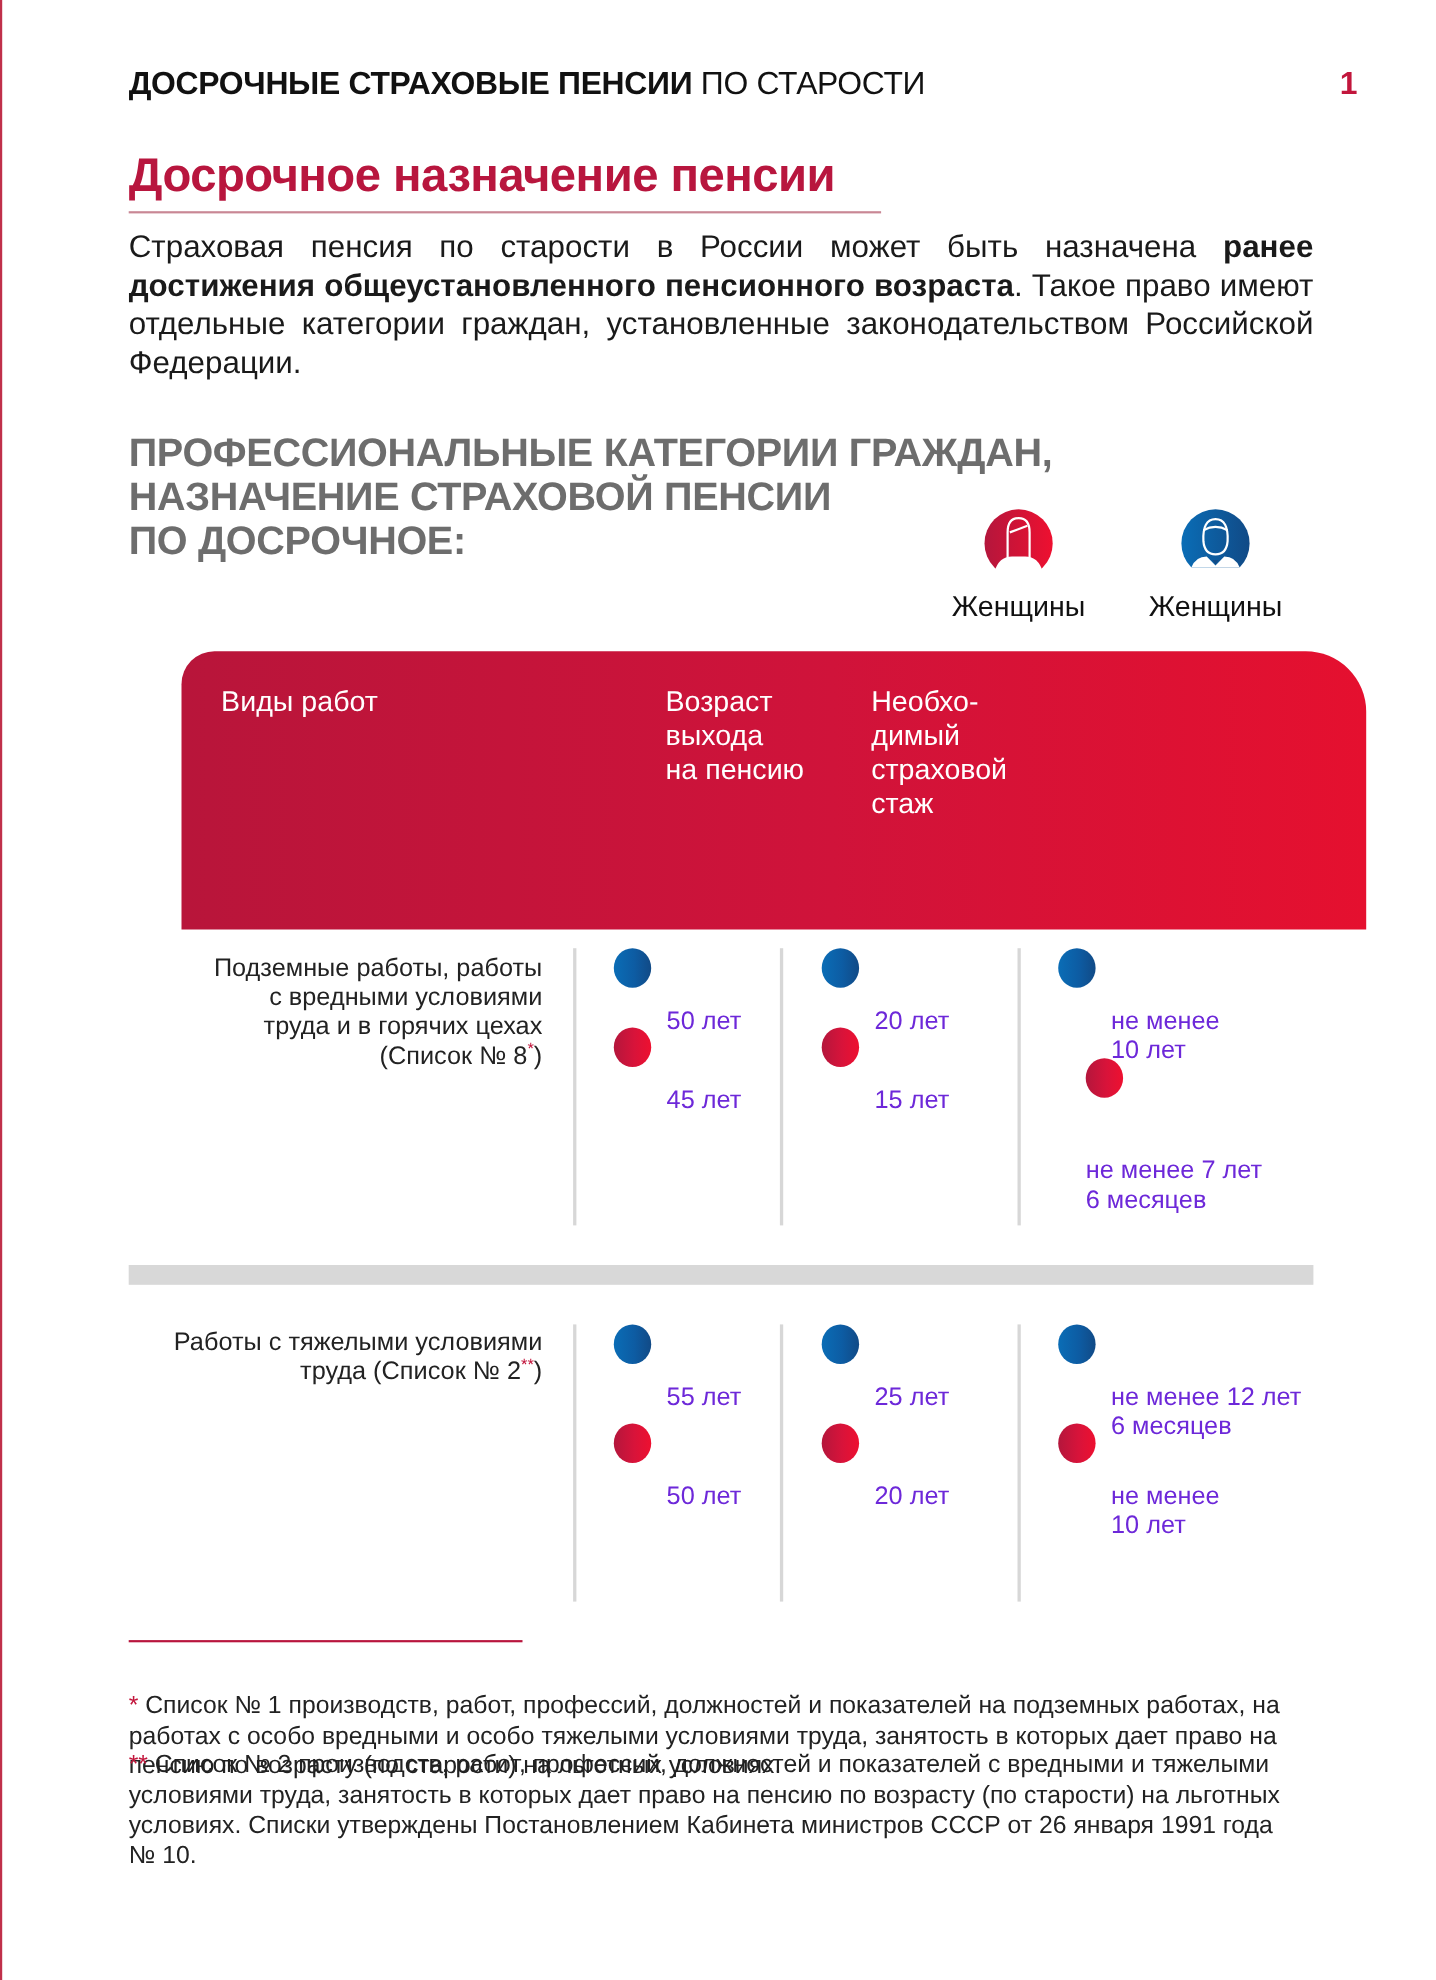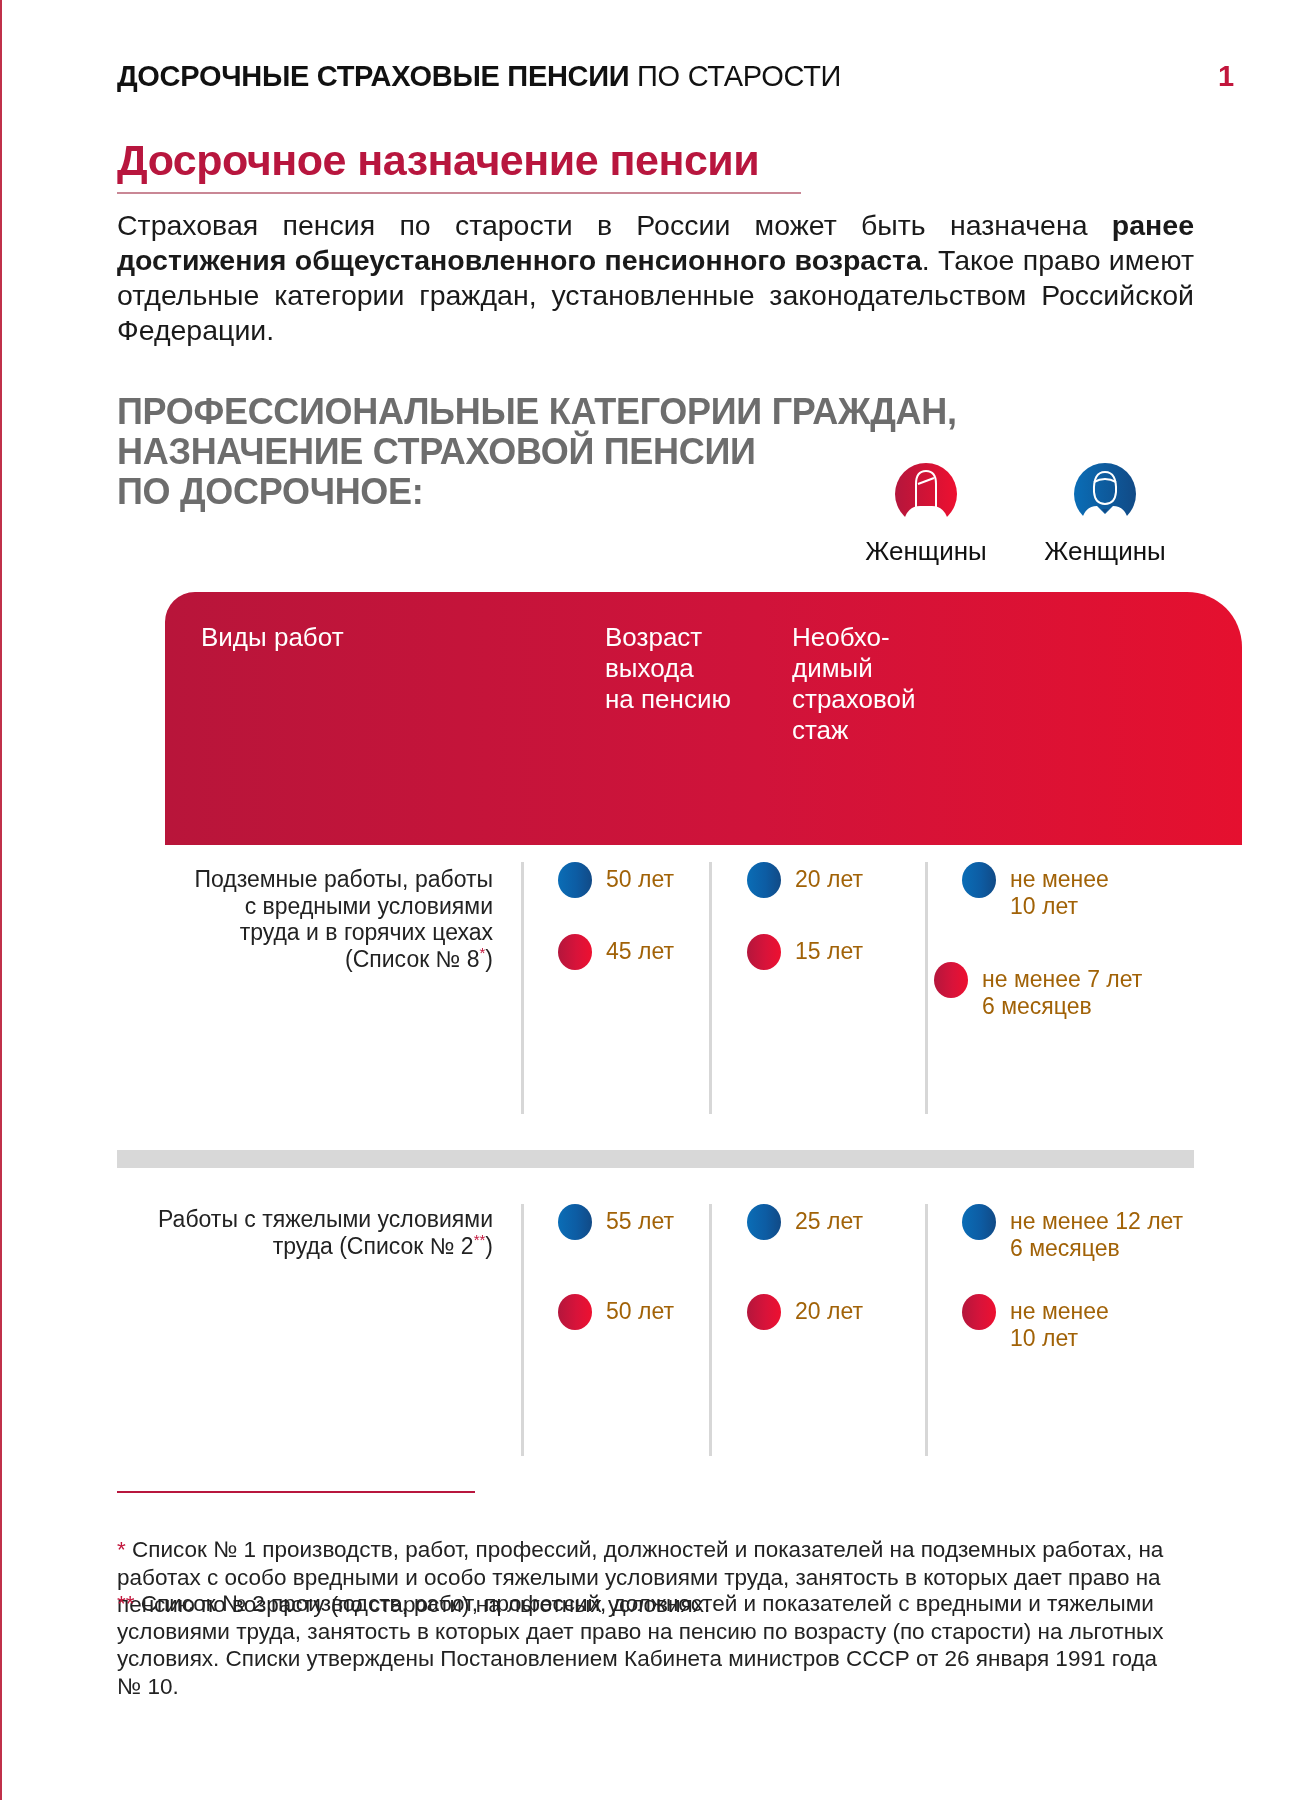--- a/index.html
+++ b/index.html
@@ -24,21 +24,21 @@
       border-top-left-radius:30px; border-top-right-radius:55px;margin-left:48px; }
   .th { position:absolute; top:30px; color:#fff; font-size:26px; line-height:31px; }
   .row { position:absolute; left:117px; width:1077px; }
   .work-name { position:absolute; left:36px; top:0; width:340px; font-size:23px; line-height:26.5px; color:#222;text-align:right; }
   .work-name .ast { color:#c2163c; font-size:15px; vertical-align:super; line-height:0; }
   .vdiv { position:absolute; width:3px; background:#d7d7d7; }
   .entry { position:absolute; display:flex; align-items:flex-start; }
   .dot { width:34px; height:36px; border-radius:50%; flex:0 0 auto; margin-right:14px; }
   .dot.blue { background:linear-gradient(90deg,#0a6db6 0%,#0d5ca3 55%,#114a86 100%); }
   .dot.red { background:linear-gradient(90deg,#b4163c 0%,#d8133a 55%,#ee1030 100%); }
-  .entry-text { font-size:23px; line-height:27px; color:#a16207; padding-top:4px; white-space:nowrap; }
+  .entry-text { font-size:23px; line-height:27px; color:#6d28d9; padding-top:4px; white-space:nowrap;margin-top:48px; }
   .gray-band { position:absolute; left:117px; top:1150px; width:1077px; height:18px; background:#d8d8d8; }
   .fn-rule { position:absolute; left:117px; top:1491px; width:358px; height:2px; background:#b8163e; }
   .footnote { position:absolute; left:117px; width:1070px; font-size:22.5px; line-height:27.5px; color:#222; }
   .footnote .ast { color:#c2163c; }
 </style>
 </head>
 <body>
 
 <div class="edge-line"></div>
 
@@ -144,21 +144,21 @@
       <span class="entry-text">15 лет</span>
     </div>
 
   <div class="entry" style="left:845px; top:0px;">
       <span class="dot blue"></span>
       <span class="entry-text">
         <div>не менее</div>
         <div>10 лет</div>
       </span>
     </div>
-  <div class="entry" style="left:817px; top:100px;">
+  <div class="entry" style="left:870px; top:100px;flex-direction:column;">
       <span class="dot red"></span>
       <span class="entry-text">
         <div>не менее 7 лет</div>
         <div>6 месяцев</div>
       </span>
     </div>
 </div>
 
 <div class="gray-band"></div>
 

